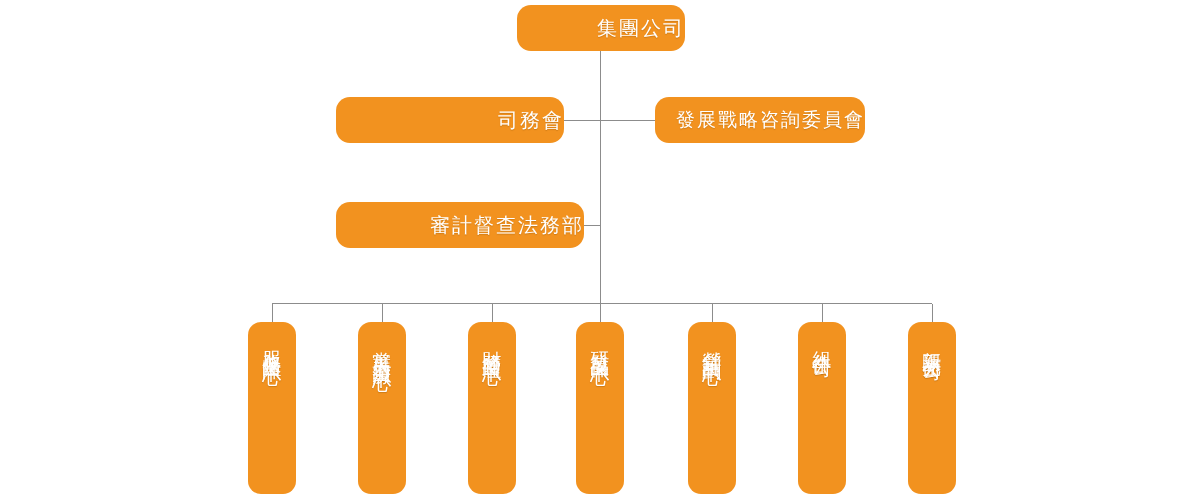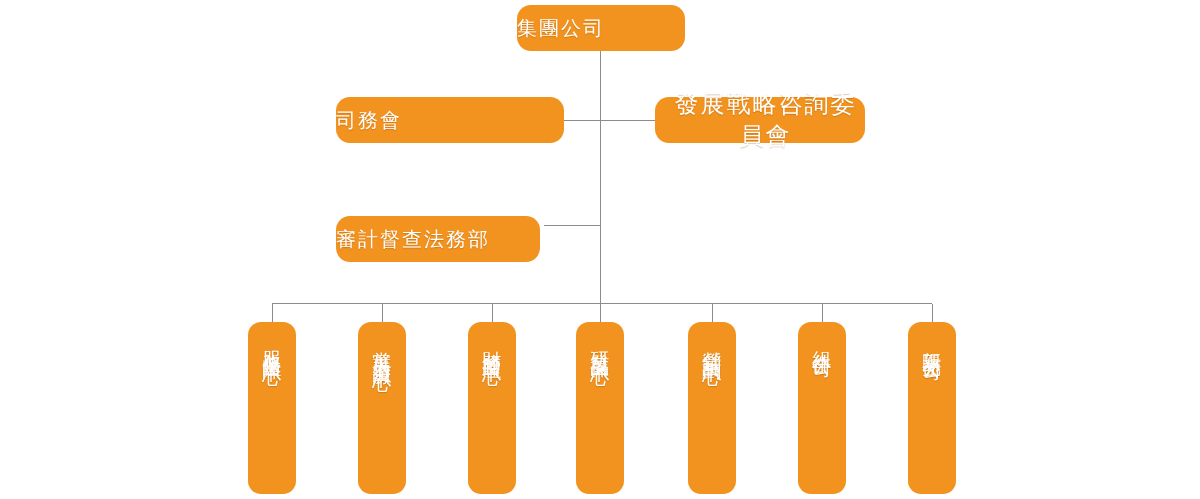--- a/index.html
+++ b/index.html
@@ -27,21 +27,21 @@
 
   
   .node {
     position: absolute;
     box-sizing: border-box;
     border-radius: 14px;
     background: #F2921F;
     color: #ffffff;
     display: flex;
     align-items: center;
-    justify-content: flex-start;
+    justify-content: flex-end;
     text-align: center;
     letter-spacing: 2px;
     text-shadow: 0 1px 1px rgba(120,70,0,0.30);
   }
   
   .node::before {
     content: "";
     position: absolute;
     left: -14px;
     top: -7px;
@@ -54,21 +54,21 @@
   .node > .node-label {
     position: relative;
     z-index: 1;
   }
 
   
   .node.horiz {
     height: 46px;
     font-size: 20px;
   }
-  .node.horiz.wide { font-size: 24px; padding-left: 11px; }
+  .node.horiz.wide { font-size: 19px; padding-left: 11px; }
 
   
   .node.vert {
     width: 48px;
     height: 172px;
     border-radius: 13px;
     align-items: flex-start;
     justify-content: center;
     padding-top: 14px;
     font-size: 19px;
@@ -120,21 +120,21 @@
   </div>
 
   <div class="node horiz" style="left:336px; top:97px; width:228px;">
     <span class="node-label">司務會</span>
   </div>
 
   <div class="node horiz wide" style="left:655px; top:97px; width:210px;">
     <span class="node-label">發展戰略咨詢委員會</span>
   </div>
 
-  <div class="node horiz" style="left:336px; top:216px; width:204px;">
+  <div class="node horiz" style="left:336px; top:202px; width:248px;">
     <span class="node-label">審計督查法務部</span>
   </div>
 
   <div class="node vert" style="left:248px; top:322px;">
     <span class="node-label">服務保障中心</span>
   </div>
 
   <div class="node vert" style="left:358px; top:322px;">
     <span class="node-label">黨群人力資源中心</span>
   </div>

